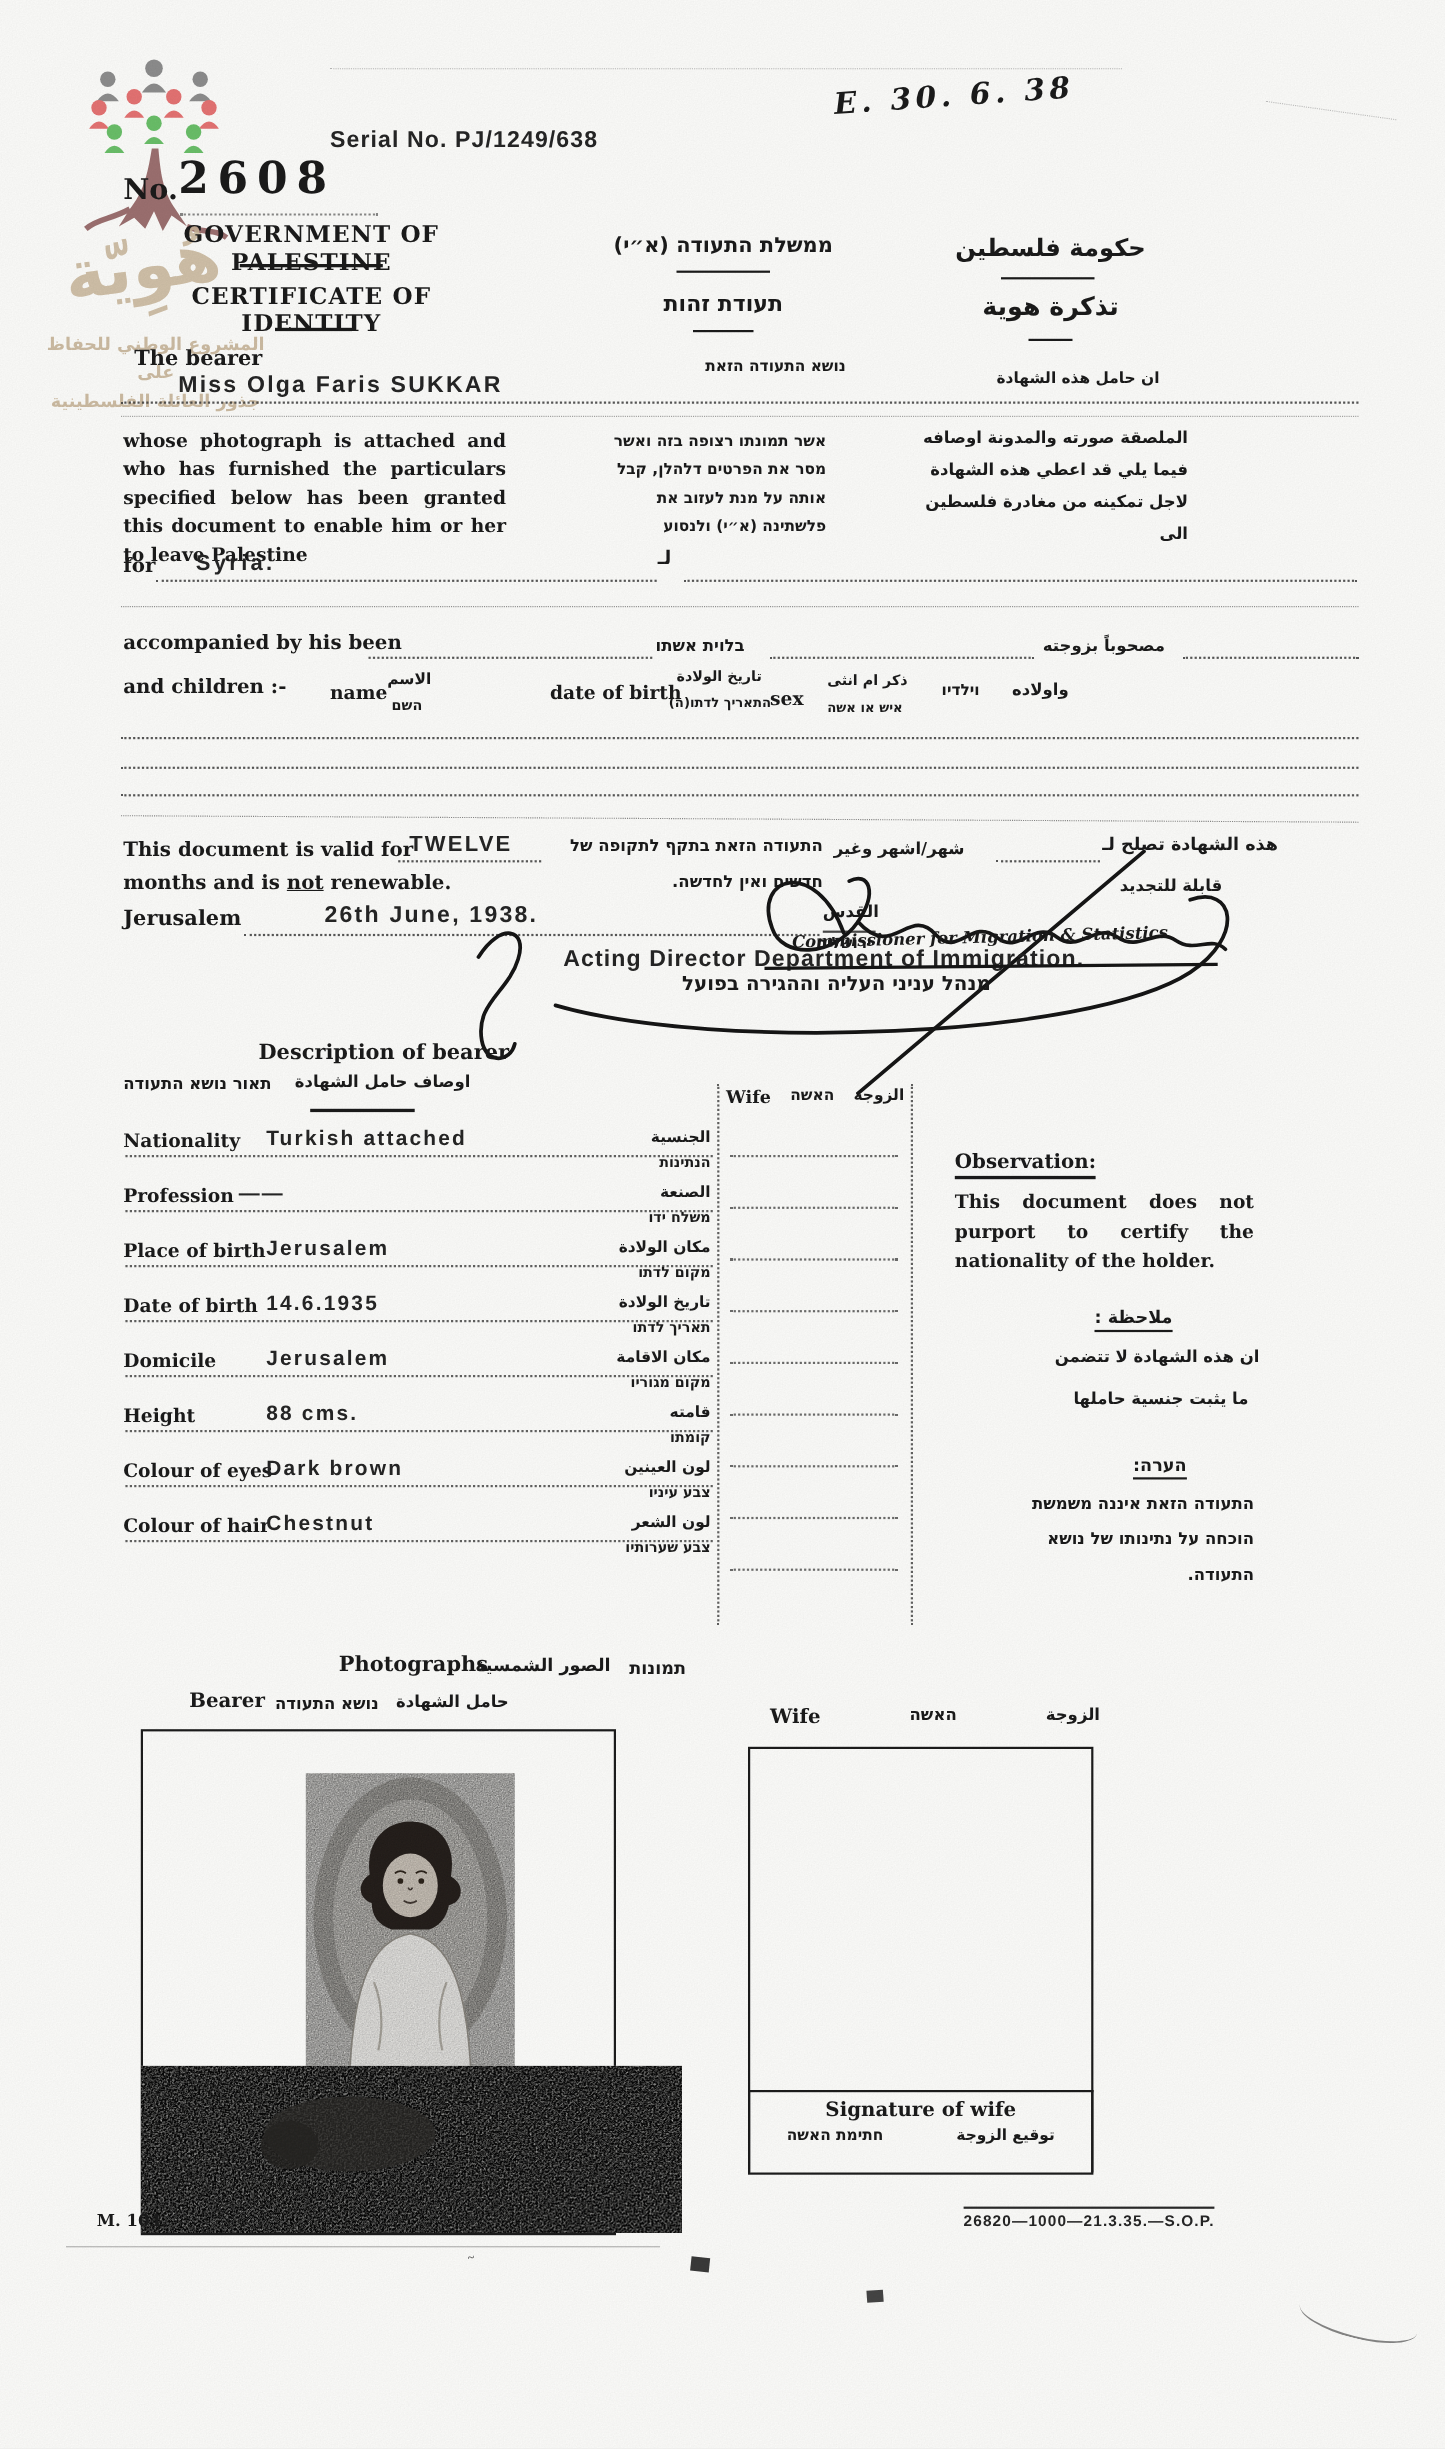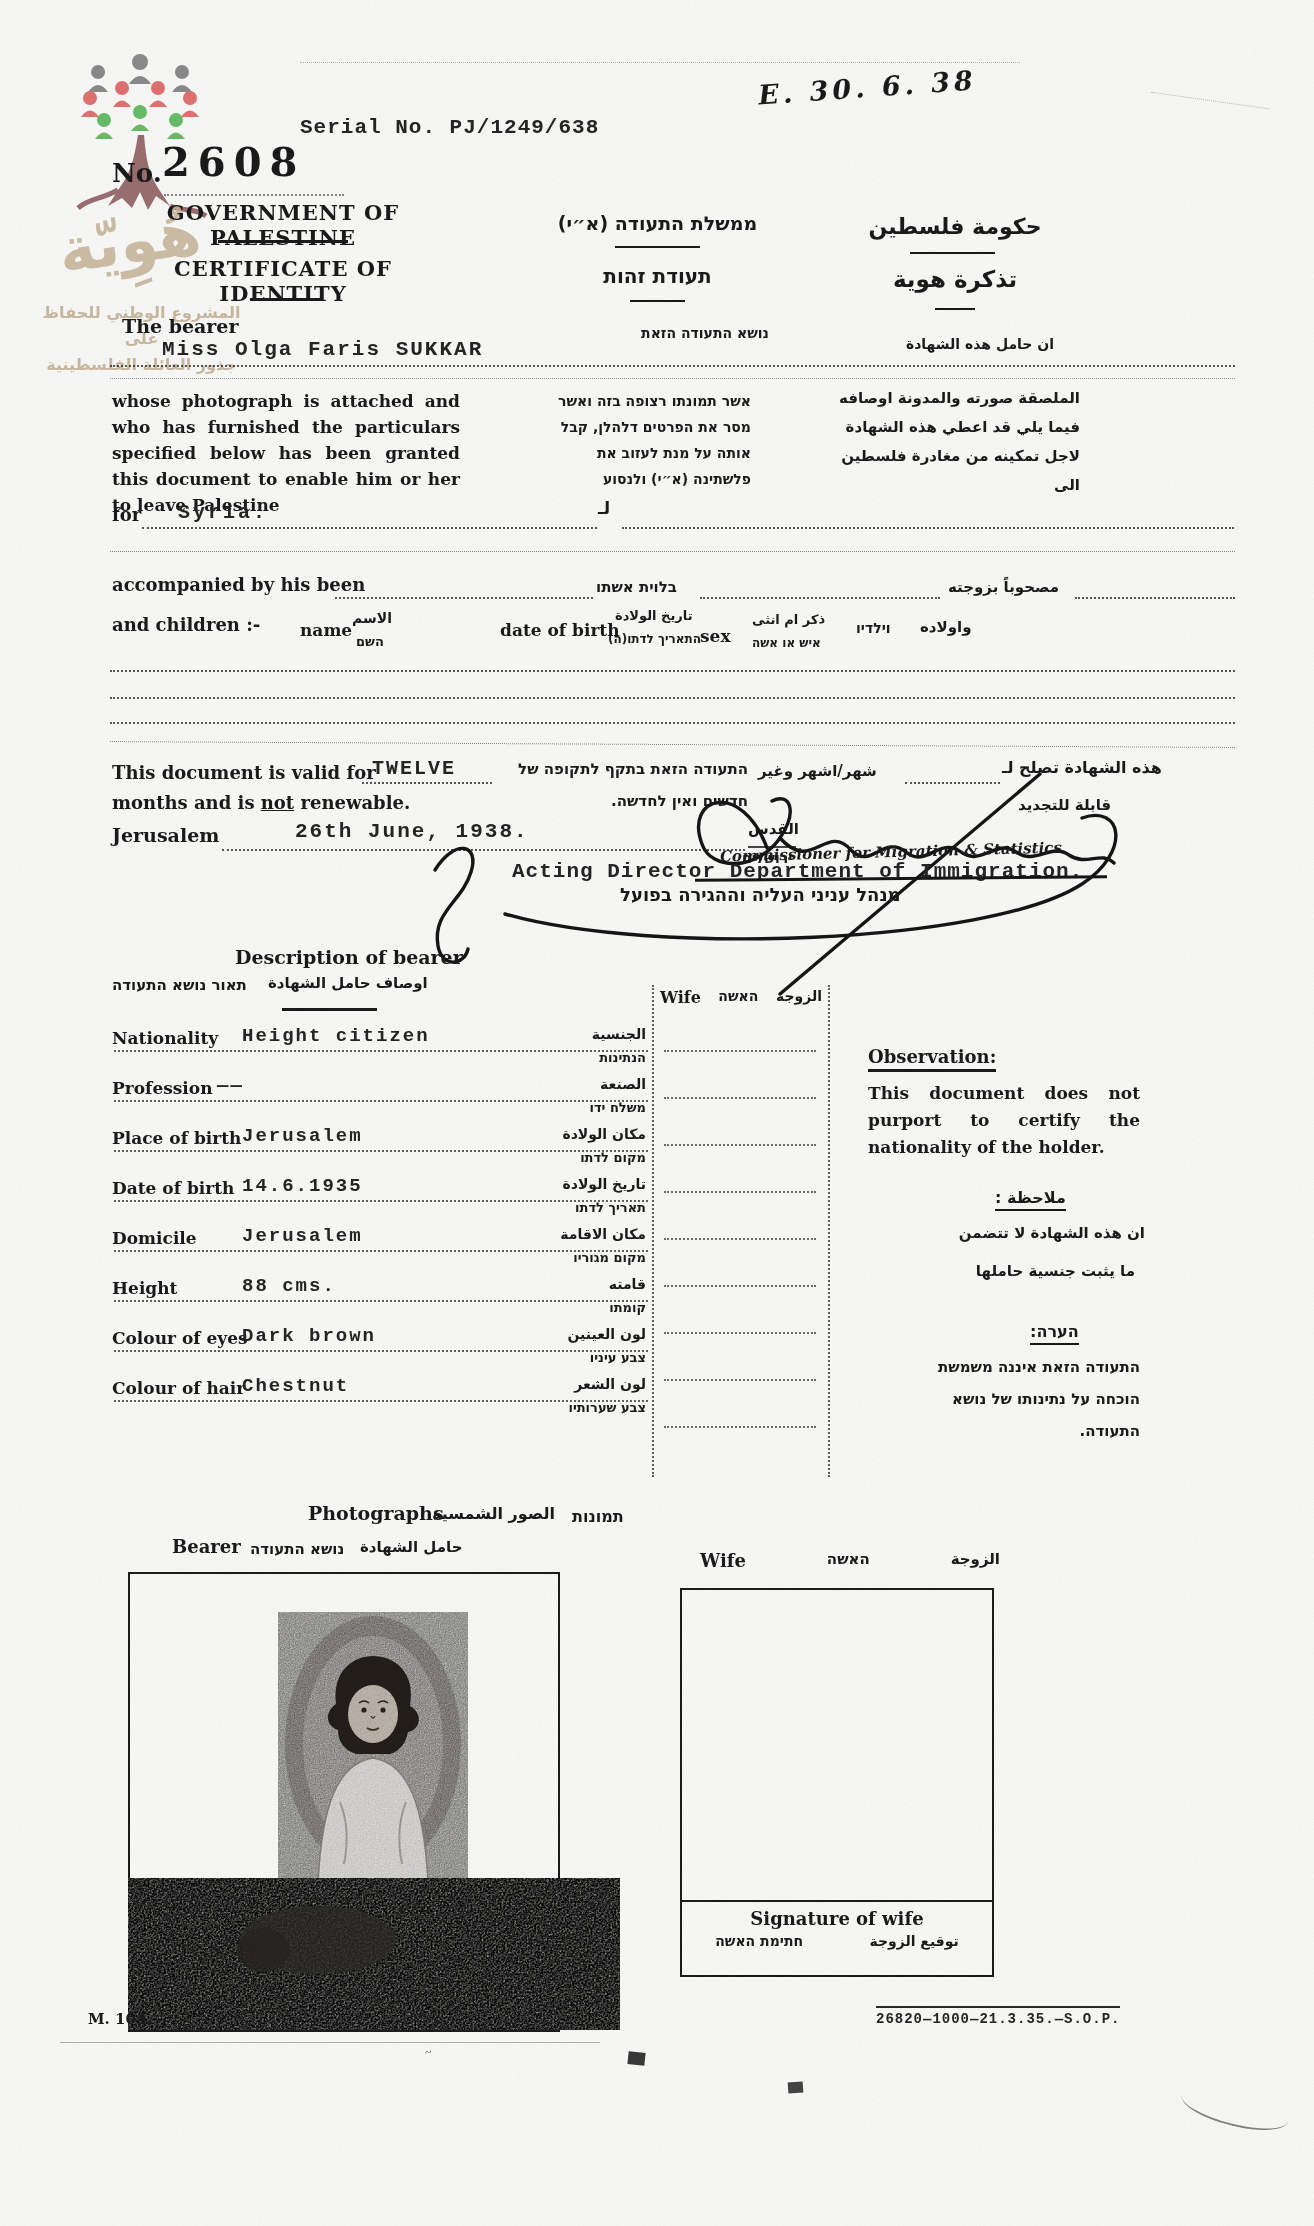--- a/index.html
+++ b/index.html
@@ -1,19 +1,19 @@
 <!DOCTYPE html>
 <html><head>
 <meta charset="utf-8">
 <style>
   html,body{margin:0;padding:0;background:#e8e8e4;}
   #doc{position:relative;width:1314px;height:2226px;background:#fcfcfa;margin:0 auto;overflow:hidden;}
   .abs{position:absolute;}
   .ser{font-family:"DejaVu Serif","Liberation Serif",serif;font-weight:700;color:#1b1b1b;}
-  .mono{font-family:Liberation Mono, monospace;font-weight:700;color:#262626;letter-spacing:1px;}
+  .mono{font-family:Liberation Sans, sans-serif;font-weight:700;color:#262626;letter-spacing:1px;}
   .sem{font-family:"DejaVu Sans",sans-serif;font-weight:700;color:#1b1b1b;}
   .rtl{direction:rtl;}
   .rule{border-bottom:2px dotted #3c3c3c;height:0;opacity:.85;}
   .thin{border-bottom-width:1px;}
   .ital{font-style:italic;}
   .tan{color:#c9b69a;}
   .wm-lines{font-family:"DejaVu Sans",sans-serif;font-weight:700;}
   .desc-row{position:absolute;left:112px;width:540px;height:50px;}
   .desc-row .lbl{position:absolute;left:0;top:0;font-size:17px;white-space:nowrap;}
   .desc-row .val{position:absolute;left:130px;top:-3px;font-size:19px;letter-spacing:2px;white-space:nowrap;}
@@ -179,21 +179,21 @@
   <div class="strike" style="left:695px;top:877px;width:412px;transform:rotate(-.5deg)"></div>
   <div class="abs sem rtl" style="left:620px;top:884px;font-size:18px">מנהל עניני העליה וההגירה בפועל</div>
 
   <div class="abs ser" style="left:235px;top:946px;font-size:19px">Description of bearer</div>
   <div class="abs sem rtl" style="left:112px;top:976px;font-size:15px">תאור נושא התעודה</div>
   <div class="abs sem rtl" style="left:268px;top:974px;font-size:15px">اوصاف حامل الشهادة</div>
   <div class="abs" style="left:282px;top:1008px;width:95px;border-bottom:3px solid #1b1b1b"></div>
 
   <div class="desc-row" style="top:1028px">
     <span class="ser lbl">Nationality</span>
-    <span class="mono val">Height citizen</span>
+    <span class="mono val">Turkish attached</span>
     <div class="rul"></div>
     <span class="sem rtl arl">الجنسية</span>
     <span class="sem rtl hel">הנתינות</span>
   </div>
   <div class="desc-row" style="top:1078px">
     <span class="ser lbl">Profession</span>
     <span class="mono val" style="left:105px">——</span>
     <div class="rul"></div>
     <span class="sem rtl arl">الصنعة</span>
     <span class="sem rtl hel">משלח ידו</span>

